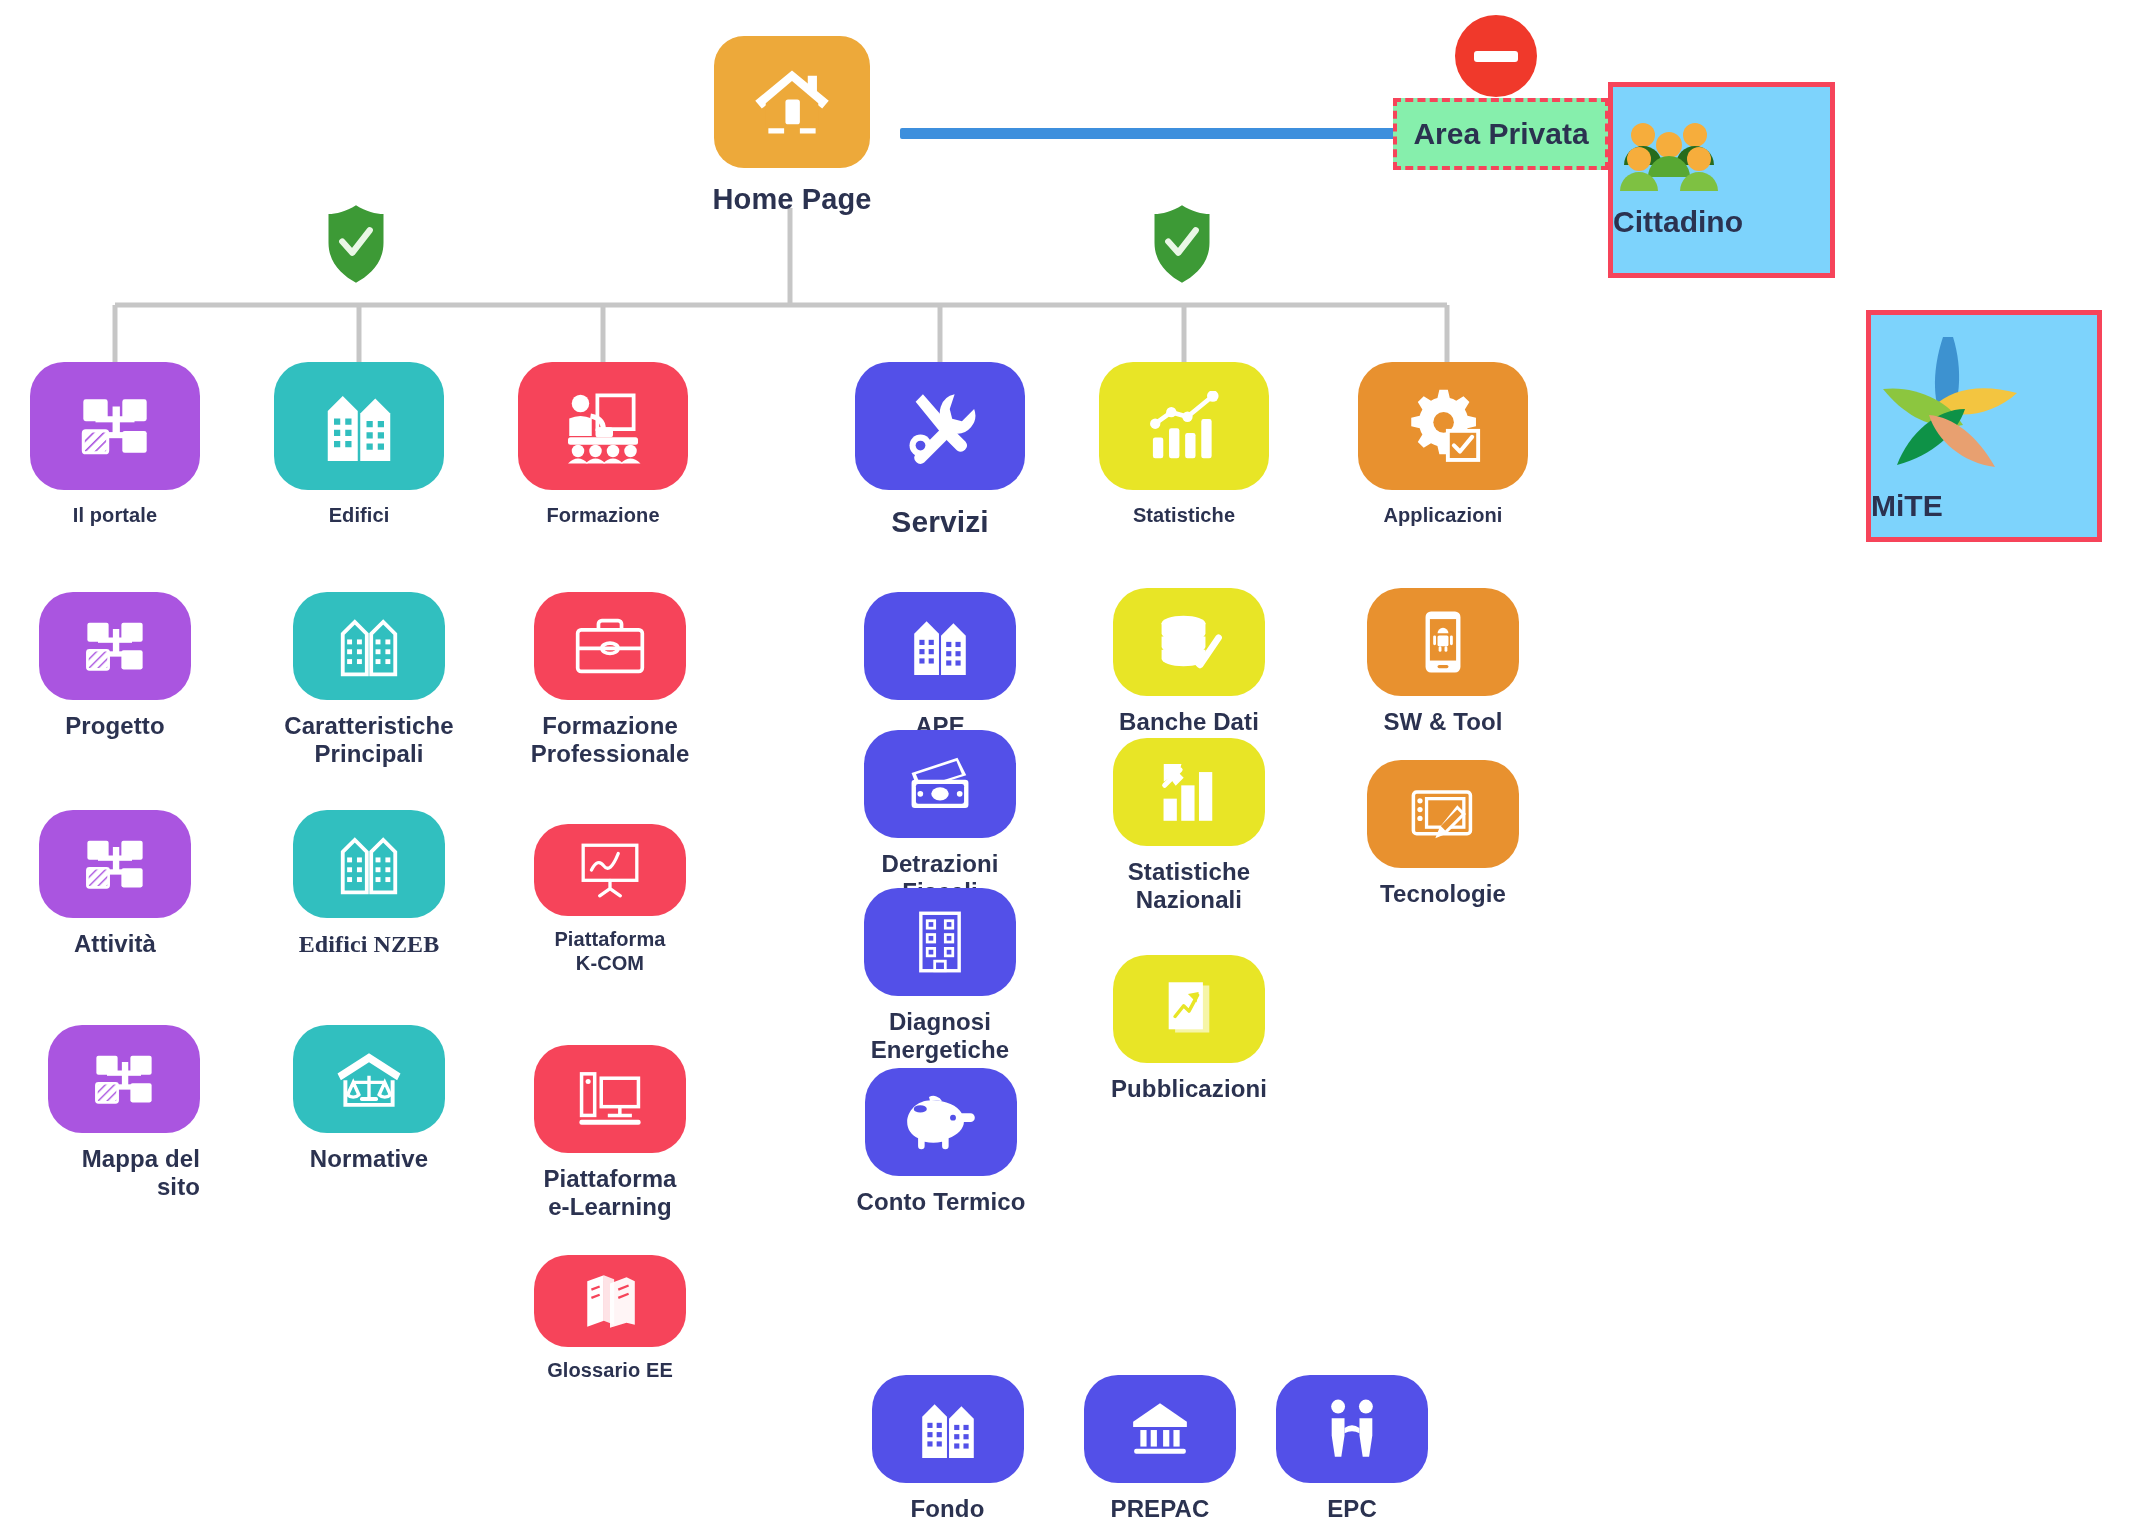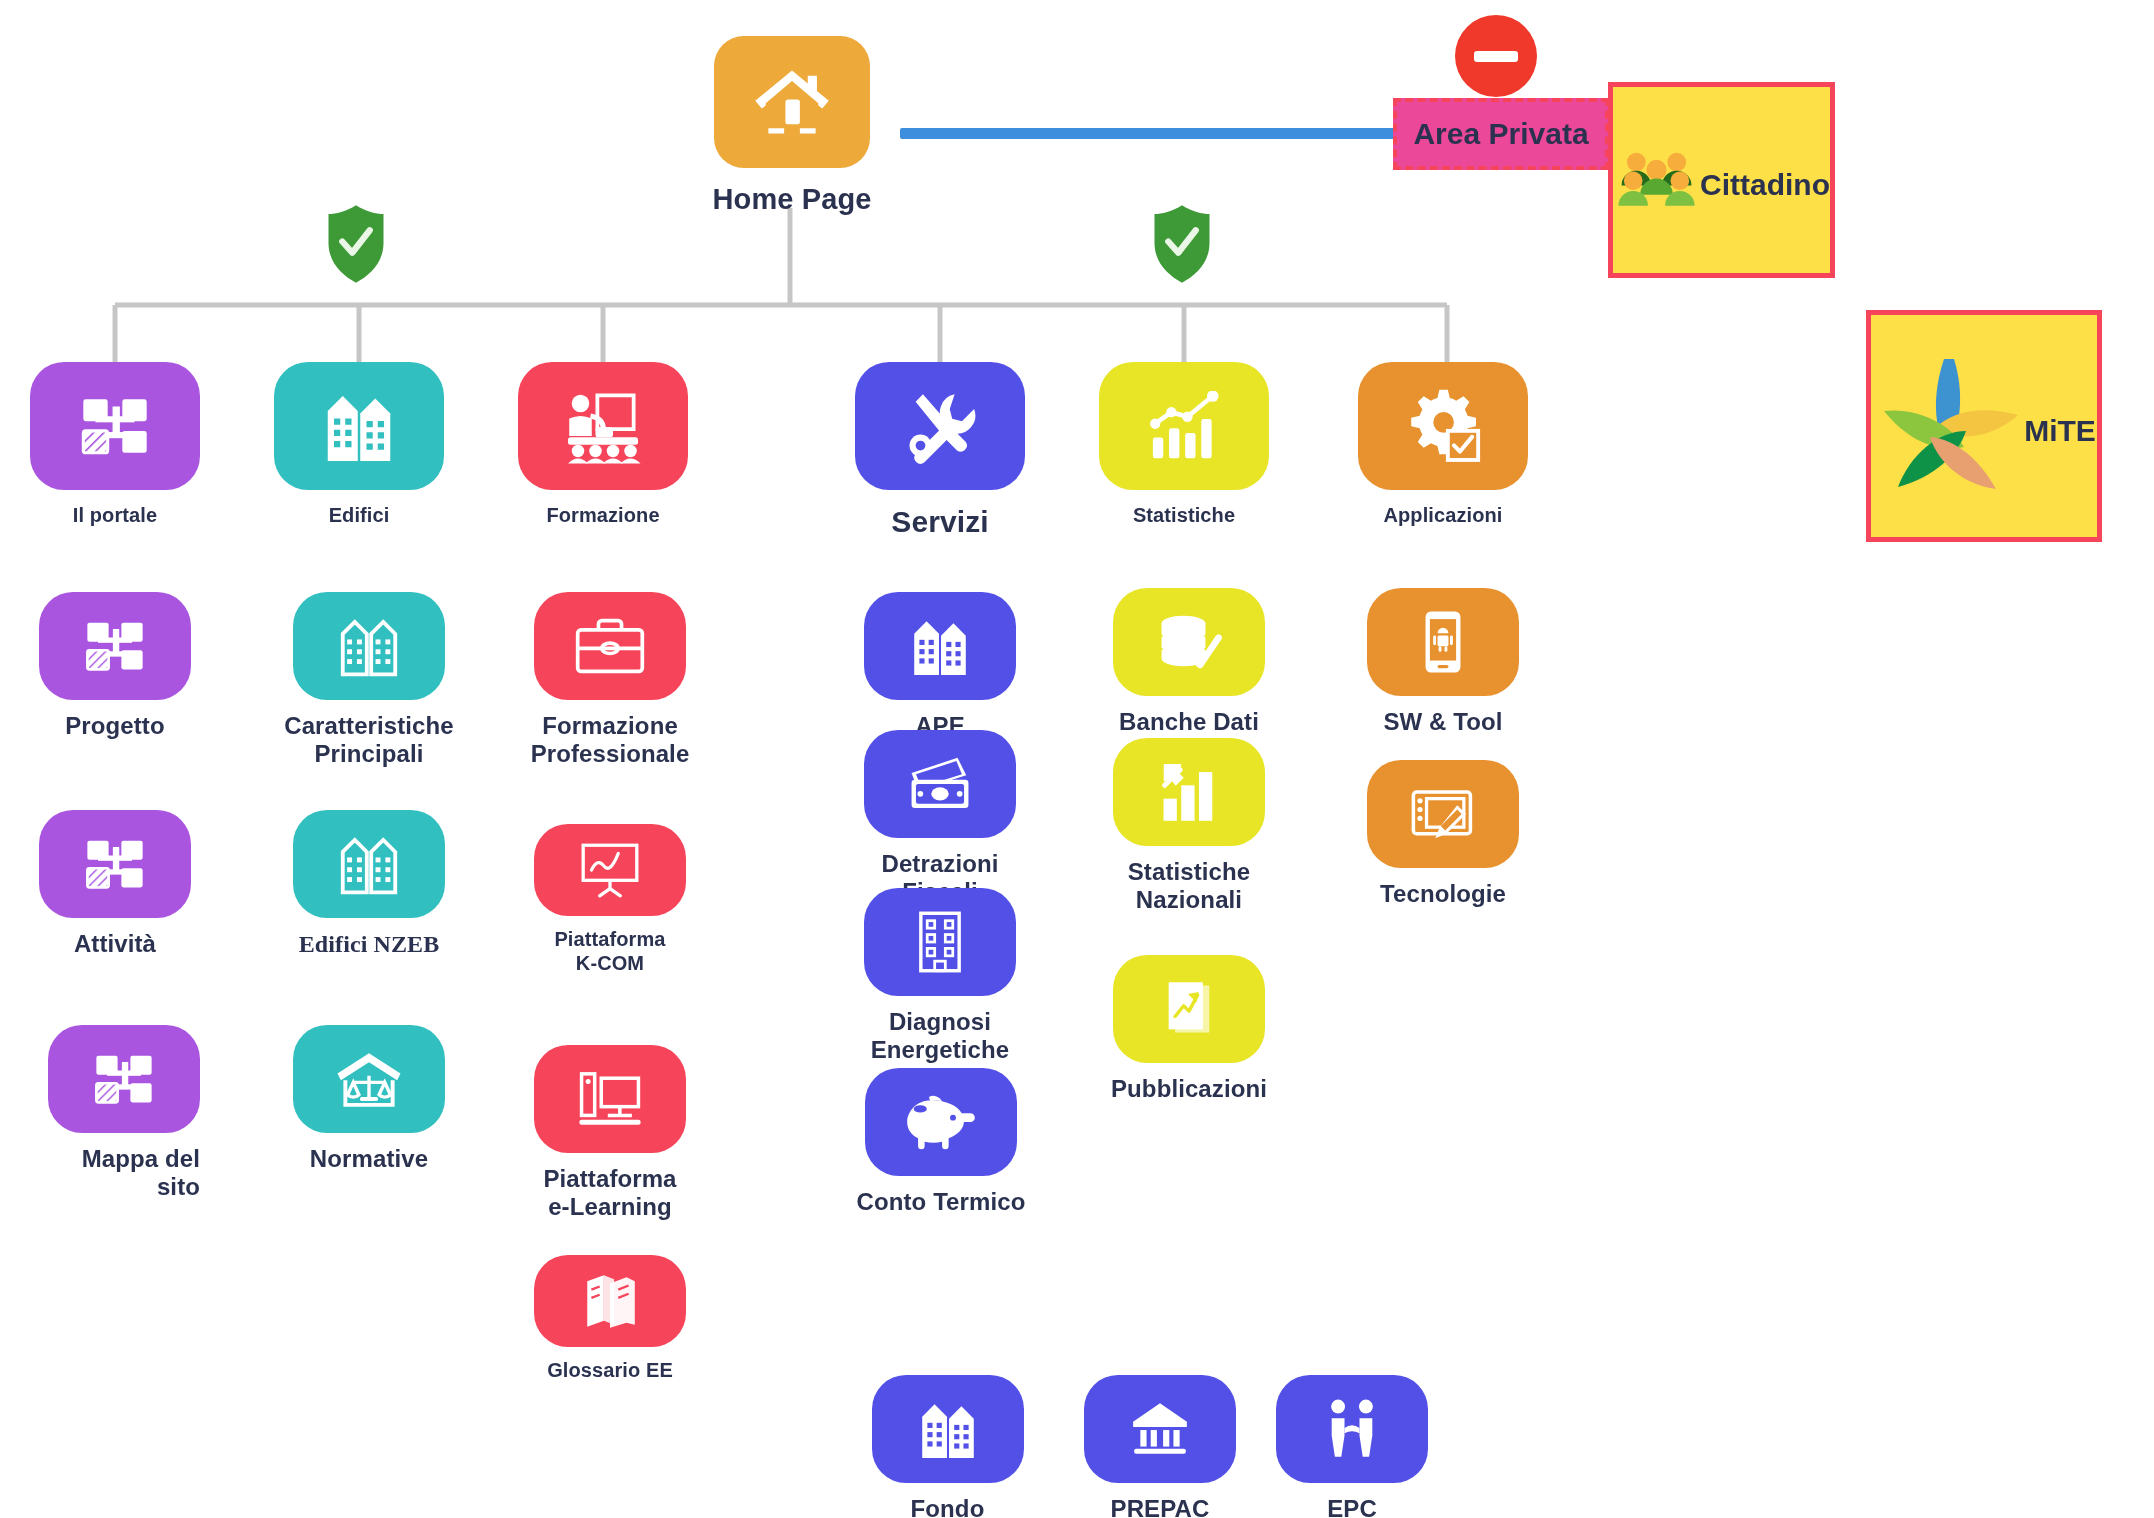--- a/index.html
+++ b/index.html
@@ -41,31 +41,31 @@
 
   
   .sub .tile{width:152px;height:108px;border-radius:34px;}
   .sub .lbl{font-size:24px;margin-top:12px;}
   .sub.small .lbl{font-size:20px;}
 
   
   .redbox{
     position:absolute;
     border:5px solid #f6445a;
-    background:#fde047;
+    background:#7dd3fc;
     box-sizing:border-box;
-    display:flex;align-items:center;justify-content:center;
+    display:flex;flex-direction:column;align-items:flex-start;justify-content:center;
   }
   .redbox .bxlbl{font-size:30px;font-weight:bold;color:#2b3250;margin-top:10px;}
 
   
   #area-privata{
     position:absolute;
     border:4px dashed #f6445a;
-    background:#ec4899;
+    background:#86efac;
     box-sizing:border-box;
     display:flex;align-items:center;justify-content:center;
     padding:0 18px;
   }
   #area-privata .ap-text{font-size:30px;font-weight:bold;color:#2b3250;white-space:nowrap;}
 
   
   .noentry{
     position:absolute;border-radius:50%;background:#f0392b;
     display:flex;align-items:center;justify-content:center;

